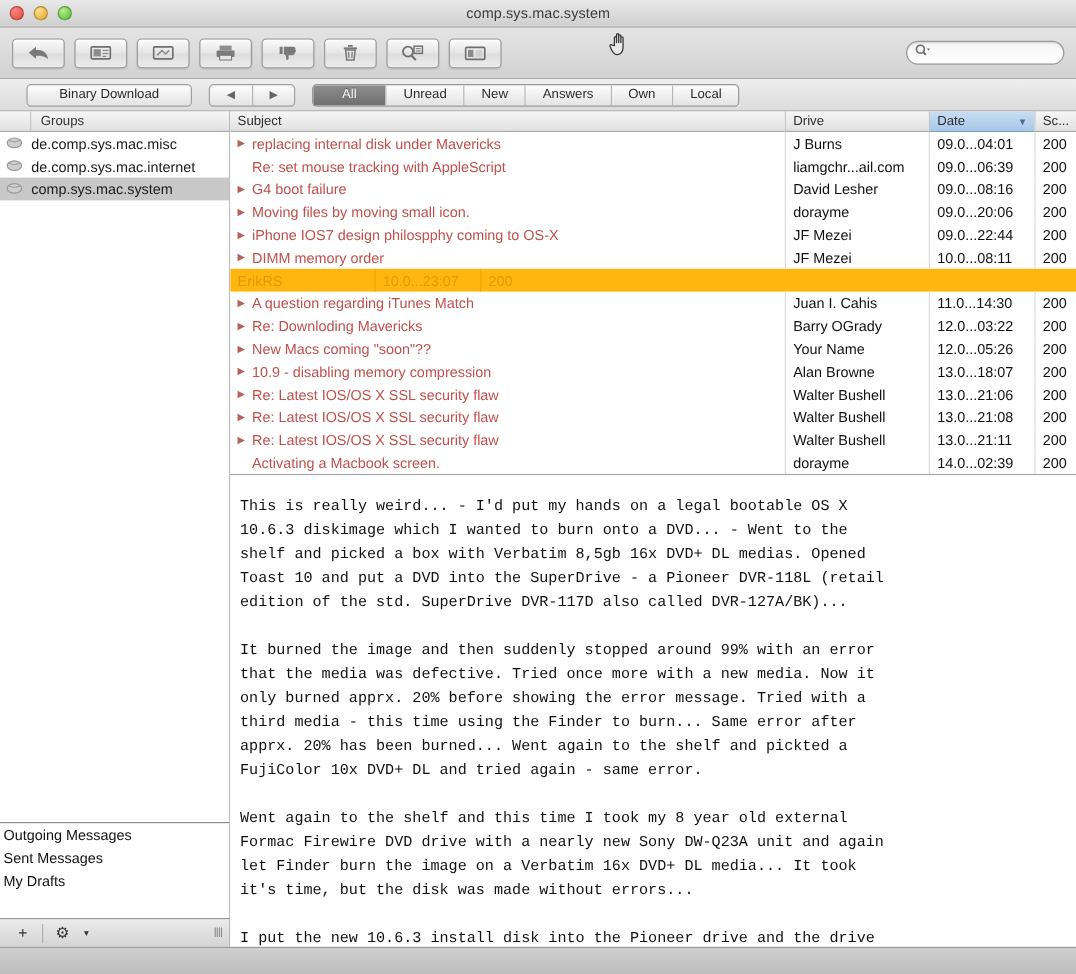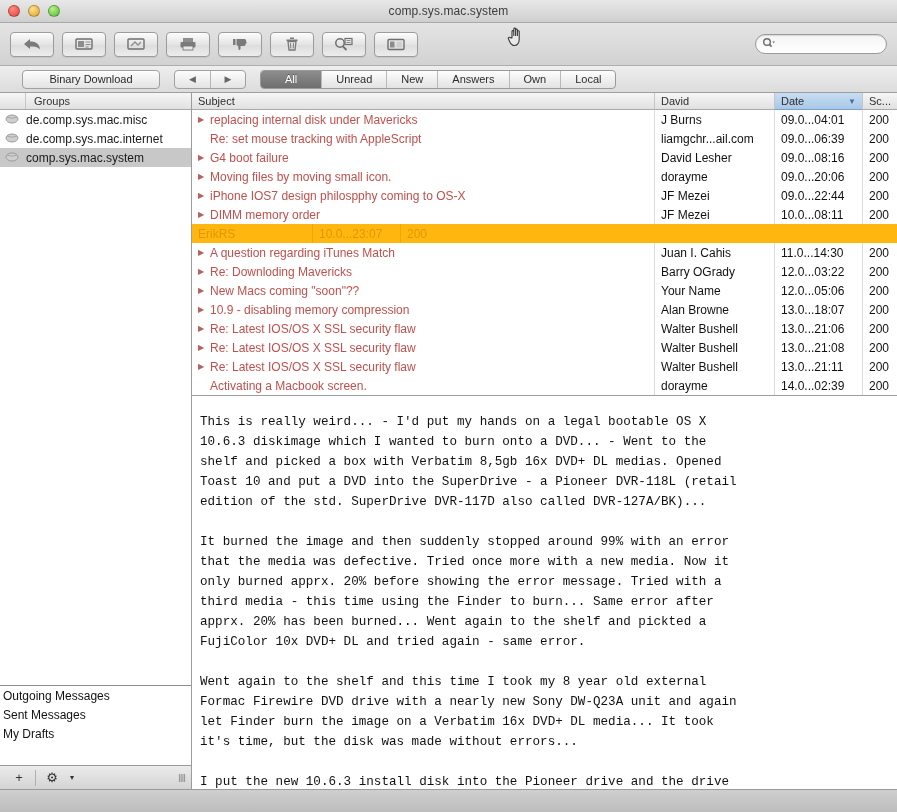--- a/index.html
+++ b/index.html
@@ -403,21 +403,21 @@
         <div class="foot-btn">⚙</div>
         <div class="foot-btn" style="width:14px;font-size:8px">▾</div>
         <div class="grip">‖‖</div>
       </div>
     </div>
 
     <div class="right-col">
 
       <div class="msg-head">
         <div class="cell c-subject">Subject</div>
-        <div class="cell c-author">David</div>
+        <div class="cell c-author">Drive</div>
         <div class="cell c-date sorted">
           <span>Date</span>
           <span class="sort-caret">▼</span>
         </div>
         <div class="cell c-score">Sc...</div>
       </div>
 
       <div class="msg-list">
         <div class="msg-row">
           <div class="cell c-subject subj">
@@ -495,21 +495,21 @@
           <div class="cell c-author auth">Barry OGrady</div>
           <div class="cell c-date date">12.0...03:22</div>
           <div class="cell c-score score">200</div>
         </div>
         <div class="msg-row">
           <div class="cell c-subject subj">
               <span class="disclose">▶</span>
               <span>New Macs coming "soon"??</span>
             </div>
           <div class="cell c-author auth">Your Name</div>
-          <div class="cell c-date date">12.0...05:06</div>
+          <div class="cell c-date date">12.0...05:26</div>
           <div class="cell c-score score">200</div>
         </div>
         <div class="msg-row">
           <div class="cell c-subject subj">
               <span class="disclose">▶</span>
               <span>10.9 - disabling memory compression</span>
             </div>
           <div class="cell c-author auth">Alan Browne</div>
           <div class="cell c-date date">13.0...18:07</div>
           <div class="cell c-score score">200</div>

